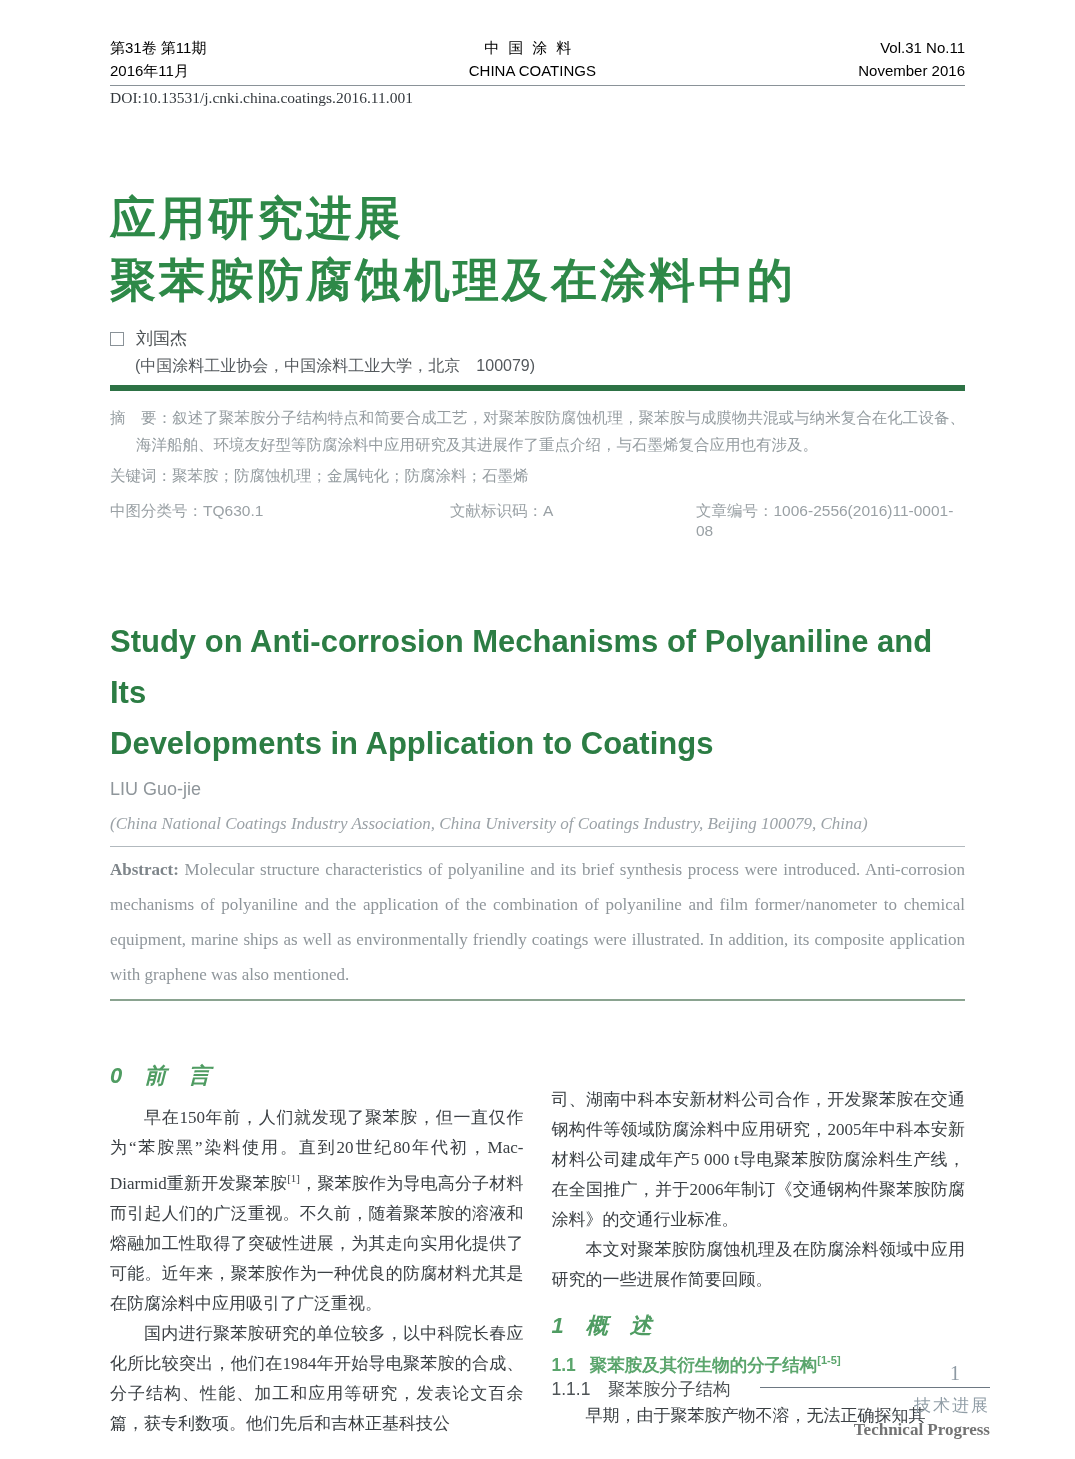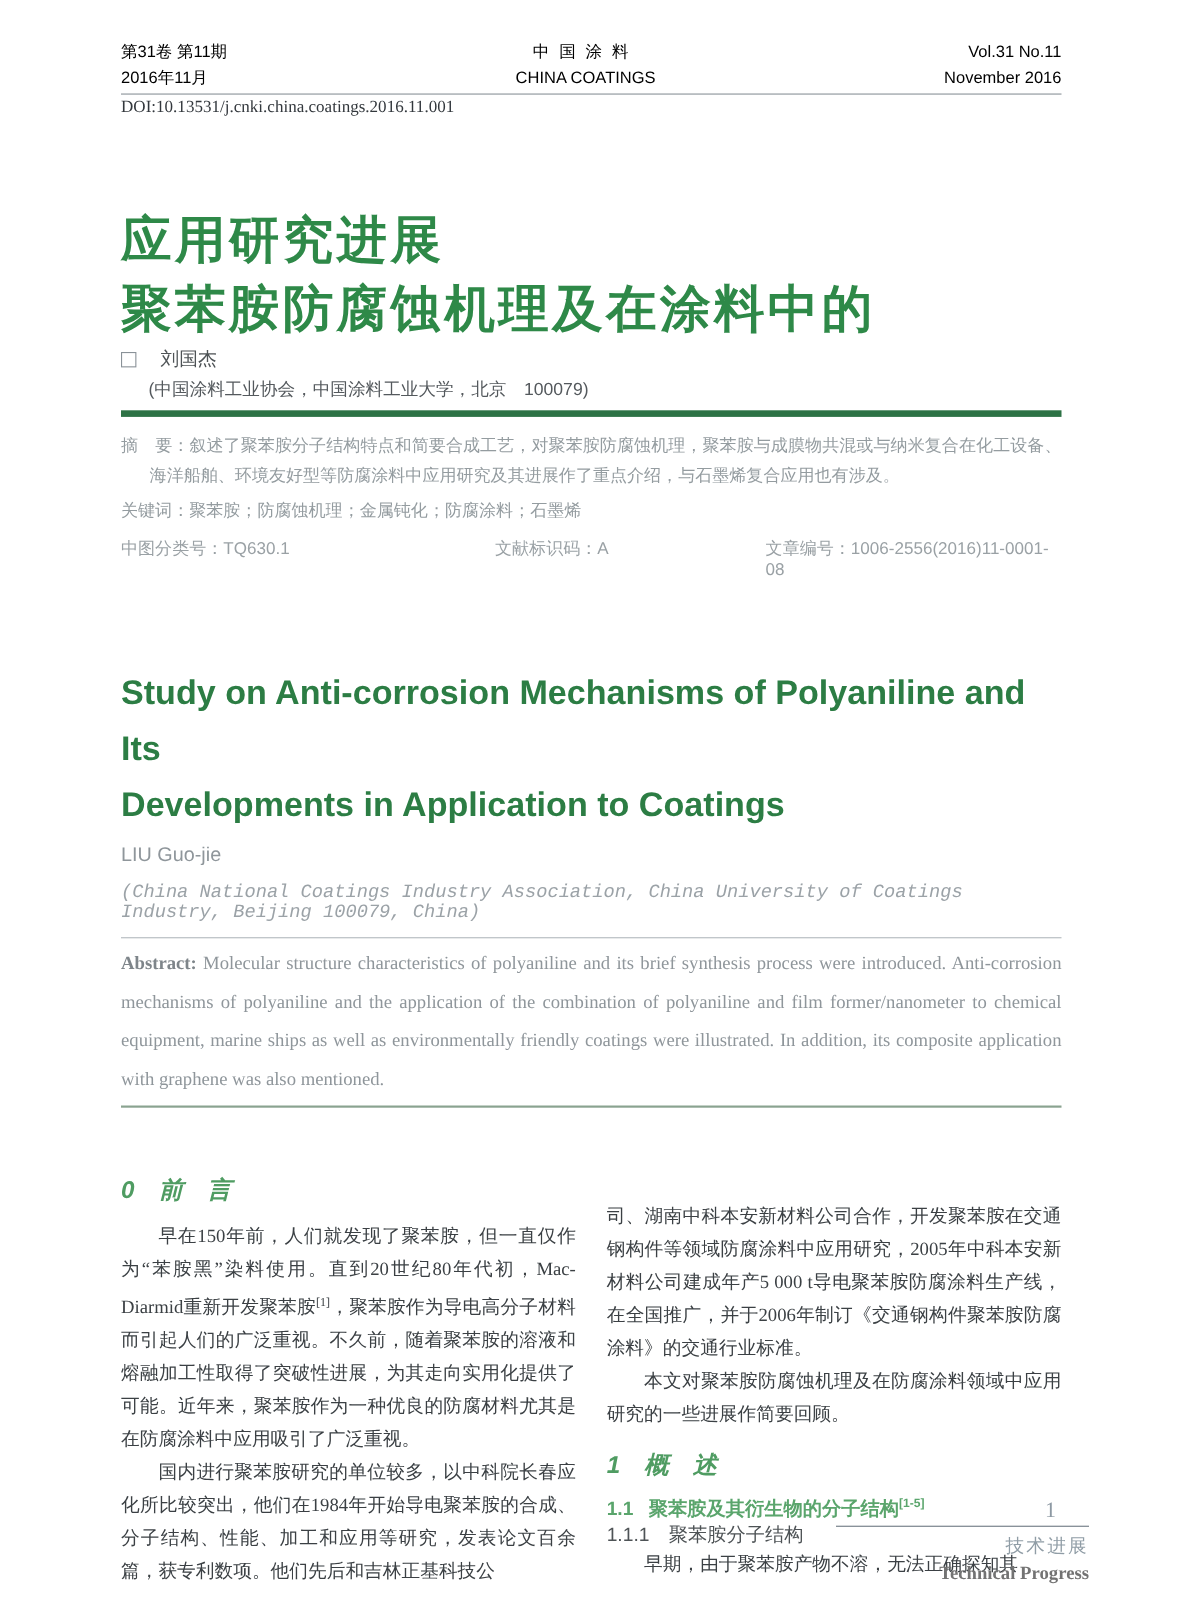--- a/index.html
+++ b/index.html
@@ -10,39 +10,39 @@
   .j-header{padding-top:36px;display:flex;justify-content:space-between;align-items:flex-end;
             color:#000000;font-size:15px;line-height:23px;border-bottom:1px solid #8a9298;padding-bottom:3px;}
   .jh-center{text-align:center;}
   .jh-cn{letter-spacing:9px;}
   .jh-right{text-align:right;}
   .doi{margin-top:3px;font-family:"Liberation Serif",serif;font-size:15.5px;color:#33383d;}
 
   
   .cn-title{margin:80px 0 0 0;font-size:46px;font-weight:bold;color:#2e8948;line-height:62px;letter-spacing:3px;}
   .cn-title .line{display:block;}
-  .author-row{margin-top:4px;display:flex;align-items:center;font-size:17px;color:#4e5356;gap:10px;}
+  .author-row{margin-top:16px;display:flex;align-items:center;font-size:17px;color:#4e5356;}
   .sq{width:12px;height:12px;border:1.5px solid #8a9298;display:inline-block;margin-right:12px;}
   .affil-cn{margin-top:6px;padding-left:25px;font-size:16px;color:#54595d;}
   .green-bar{margin-top:8px;height:6px;background:#2d7245;}
 
   
   .abs-cn{margin-top:13px;font-family:"Liberation Serif",serif;font-size:15.5px;line-height:27px;
           color:#949ca0;text-align:justify;padding-left:26px;text-indent:-26px;}
   .kw-cn{margin-top:8px;font-family:"Liberation Serif",serif;font-size:15.5px;color:#949ca0;}
   .meta-row{margin-top:14px;position:relative;height:27px;font-size:15.5px;color:#9aa1a5;}
   .meta-row .m1{position:absolute;left:0;}
   .meta-row .m2{position:absolute;left:340px;}
   .meta-row .m3{position:absolute;left:586px;}
 
   
   .en-title{margin:88px 0 0 0;font-size:31px;font-weight:bold;color:#2c7d44;line-height:51px;}
   .en-title .line{display:block;}
   .en-author{margin-top:10px;font-size:18px;color:#8f969b;}
-  .en-affil{margin-top:14px;font-family:Liberation Mono, monospace;font-style:italic;font-size:17px;color:#9ba2a7;}
+  .en-affil{margin-top:14px;font-family:Liberation Serif, serif;font-style:italic;font-size:17px;color:#9ba2a7;}
   .rule{border:none;border-top:1px solid #b2b9be;margin:12px 0 0 0;}
   .en-abs{margin-top:5px;font-family:"Liberation Serif",serif;font-size:17px;line-height:35px;
           color:#8f969b;text-align:justify;}
   .en-abs .b,.en-kw .b{font-weight:bold;color:#7e858a;}
   .en-kw{font-family:"Liberation Serif",serif;font-size:17px;line-height:35px;color:#8f969b;}
   .thin-line{margin-top:7px;height:2px;background:#8aa390;}
 
   
   .columns{margin-top:60px;display:flex;gap:28px;}
   .col{flex:1;min-width:0;}

